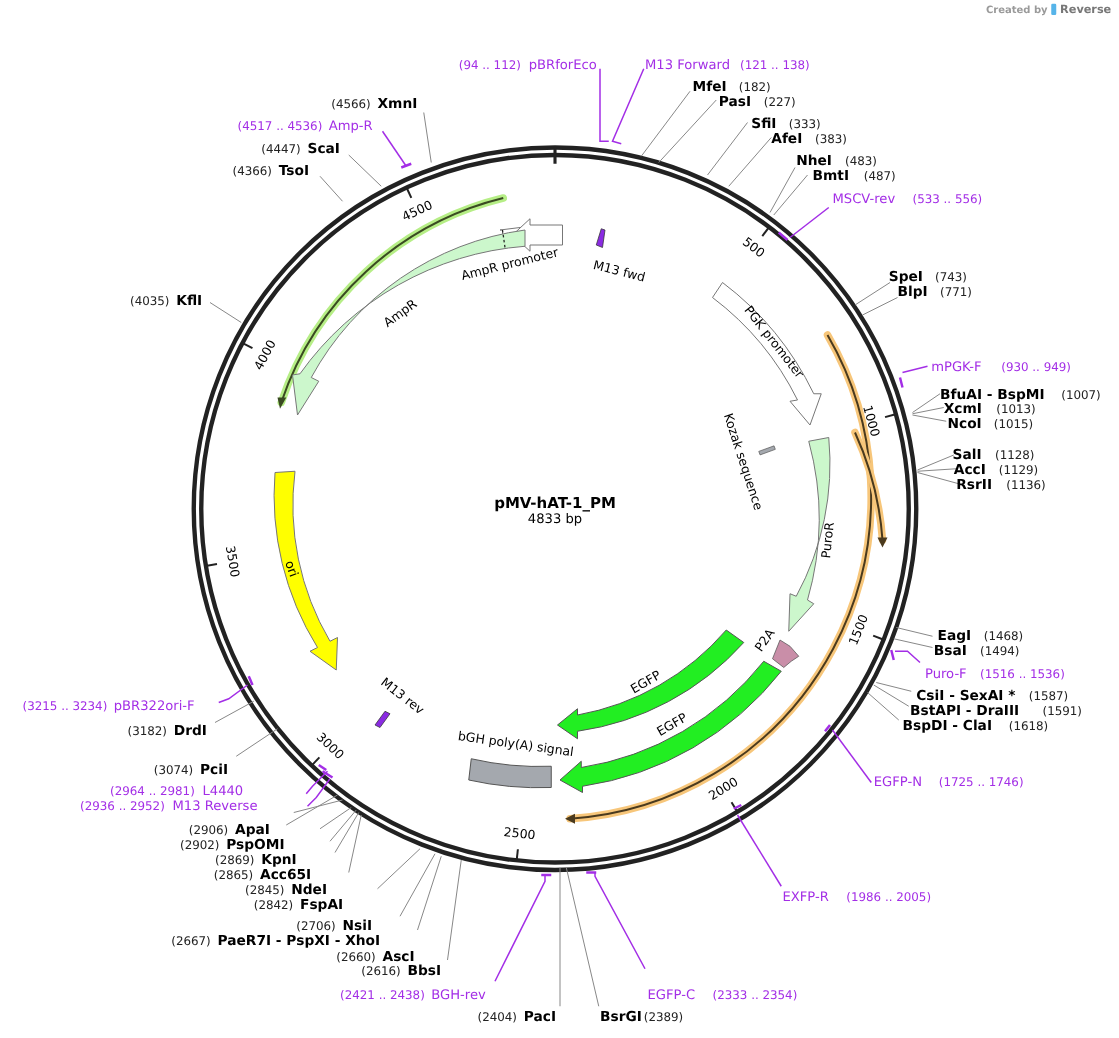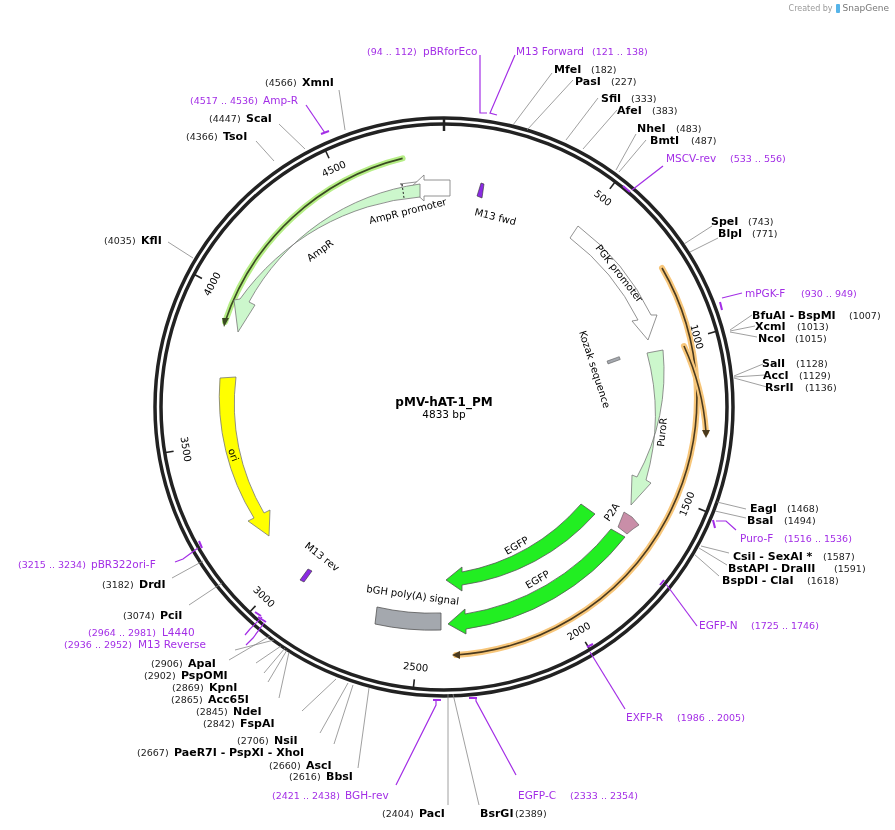--- a/index.html
+++ b/index.html
@@ -1,37 +1,37 @@
 <!DOCTYPE html>
 <html><head>
 <meta charset="utf-8">
 <style>
   html, body { margin: 0; padding: 0; background: #ffffff; }
   body { width: 895px; height: 830px; position: relative; overflow: hidden;
          font-family: "DejaVu Sans", sans-serif; }
   #map { position: absolute; left: 0; top: 0; }
   .credit { position: absolute; right: 6px; top: 3px; font-size: 8px; color: #9a9a9a;
-            font-family: "DejaVu Sans", sans-serif; display: flex; align-items: flex-end; gap: 3px; }
+            font-family: "DejaVu Sans", sans-serif; display: flex; align-items: flex-start; gap: 3px; font-weight: bold; }
   .credit .brand { color: #777; font-size: 9px; }
   .credit .logo { display: inline-block; width: 4px; height: 9px; background: #56b4e9; border-radius: 1px; }
   svg text { font-family: "DejaVu Sans", sans-serif; }
   .enz { font-weight: bold; font-size: 11px; fill: #000; }
   .pos { font-size: 9.5px; fill: #222; }
   .prim { font-size: 10.5px; fill: #a32ee6; }
   .primpos { font-size: 9.5px; fill: #a32ee6; }
   .feat-label { font-size: 10px; fill: #000; }
   .tick-label { font-size: 10px; fill: #000; }
 </style>
 </head>
 <body>
 
 <div class="credit">
   <span>Created by</span>
   <span class="logo"></span>
-  <span class="brand">SnapGene</span>
+  <span class="brand">Reverse</span>
 </div>
 
 <svg id="map" width="895" height="830" viewBox="0 0 895 830">
 
   <g>
     <circle cx="444" cy="407" r="289" fill="none" stroke="#222" stroke-width="3.5"></circle>
     <circle cx="444" cy="407" r="283" fill="none" stroke="#222" stroke-width="3.5"></circle>
     <line x1="444" y1="118" x2="444" y2="131" stroke="#222" stroke-width="2.5"></line>
   </g>
 

